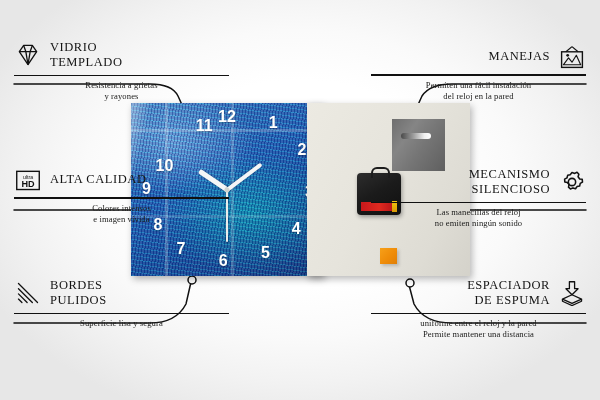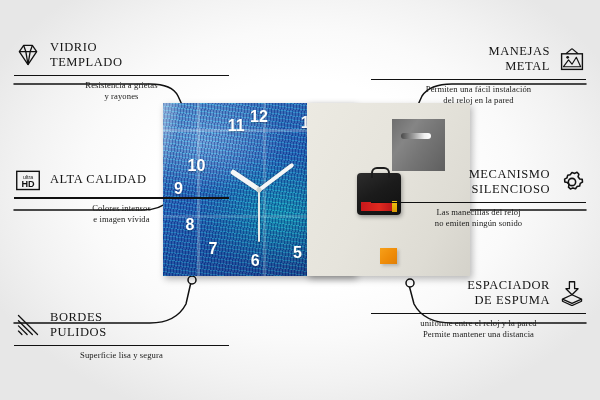--- a/index.html
+++ b/index.html
@@ -14,21 +14,20 @@
       radial-gradient(ellipse 58% 62% at 50% 46%, #ffffff 0%, #ffffff 42%, #fafafa 62%, #f2f2f2 80%, #e7e7e7 100%);
   }
   svg.layer{position:absolute;left:0;top:0;width:600px;height:400px;pointer-events:none;}
 
   
   .panel{position:absolute;}
   #clock-panel{
     left:131px;top:103px;width:192px;height:173px;
     box-shadow:2px 3px 7px rgba(0,0,0,.30);
     overflow:hidden;
-    margin-left:32px;
   }
   .clock-art{
     position:absolute;inset:0;
     background:
       linear-gradient(103deg, rgba(255,255,255,.30) 0 2%, rgba(255,255,255,0) 9%),
       repeating-linear-gradient(99deg, rgba(0,40,120,.30) 0 1px, rgba(255,255,255,.10) 1px 3px),
       repeating-linear-gradient(8deg, rgba(0,230,220,.22) 0 1px, rgba(0,20,90,.20) 1px 4px),
       radial-gradient(ellipse 80% 60% at 62% 64%, rgba(0,225,205,.50) 0%, rgba(0,120,190,0) 58%),
       radial-gradient(ellipse 70% 50% at 22% 22%, rgba(150,200,255,.70) 0%, rgba(30,90,180,0) 60%),
       linear-gradient(155deg,#4f8fd6 0%,#2f6fc4 22%,#1f5fbe 42%,#144ea8 62%,#123f93 82%,#0d3378 100%);
@@ -190,21 +189,21 @@
       </svg>
       <div>
         <div class="co-title">ALTA CALIDAD</div>
       </div>
     </div>
     <div class="co-rule"></div>
     <div class="co-sub">Colores intensos</div>
     <div class="co-sub">e imagen vívida</div>
   </div>
 
-  <div class="callout left" style="left:14px;top:278px;margin-top:32px;">
+  <div class="callout left" style="left:14px;top:278px;">
     <div class="co-head">
       <svg class="co-icon" viewBox="0 0 32 30">
         <g stroke="#111" stroke-width="1.5" stroke-linecap="round">
           <path d="M5,4 L27,26"></path>
             <path d="M5,10 L21,26"></path>
             <path d="M5,16 L15,26"></path>
             <path d="M5,22 L9,26"></path>
         </g>
       </svg>
       <div>
@@ -219,21 +218,20 @@
   <div class="callout right" style="left:371px;top:44px;">
     <div class="co-head">
       <svg class="co-icon" viewBox="0 0 32 30">
         <rect x="4" y="9" width="24" height="18" fill="none" stroke="#111" stroke-width="1.6"></rect>
         <path d="M16,3 L9,9 M16,3 L23,9" fill="none" stroke="#111" stroke-width="1.4"></path>
         <path d="M6,24 L12,16 L16,21 L21,13 L26,24 Z" fill="none" stroke="#111" stroke-width="1.3" stroke-linejoin="round"></path>
         <circle cx="11" cy="13" r="1.6" fill="#111"></circle>
       </svg>
       <div>
         <div class="co-title">MANEJAS</div>
-        <div class="co-title">METAL</div>
       </div>
     </div>
     <div class="co-rule"></div>
     <div class="co-sub">Permiten una fácil instalación</div>
     <div class="co-sub">del reloj en la pared</div>
   </div>
 
   <div class="callout right" style="left:371px;top:167px;">
     <div class="co-head">
       <svg class="co-icon" viewBox="0 0 32 30">

